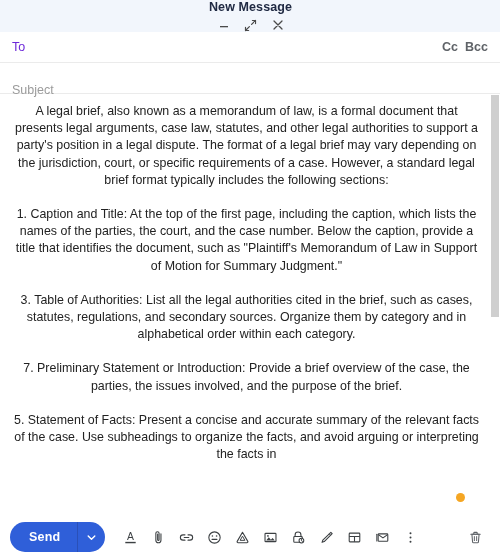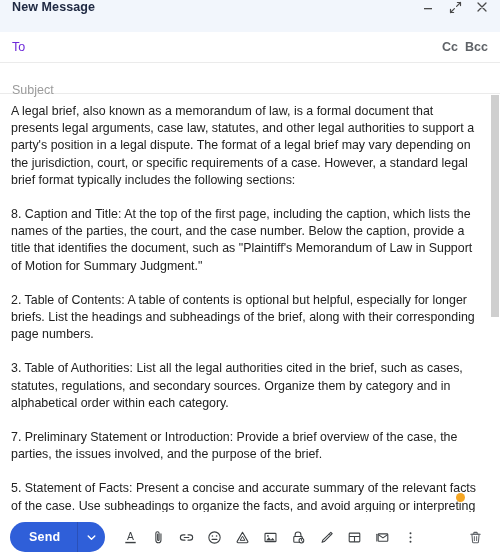--- a/index.html
+++ b/index.html
@@ -18,24 +18,25 @@
     background: #ffffff;
     overflow: hidden;
     box-sizing: border-box;
   }
 
   
   .compose-header {
     height: 32px;
     background: #f2f6fc;
     display: flex;
-    align-items: flex-start;
+    align-items: center;
     justify-content: space-between;
     padding: 0 11px 0 12px;
     box-sizing: border-box;
+    flex-direction: column;
   }
   .compose-title {
     font-size: 12.5px;
     font-weight: bold;
     color: #202a43;
     letter-spacing: 0.1px;
   }
   .window-controls {
     display: flex;
     align-items: center;
@@ -87,20 +88,21 @@
     overflow: hidden;
     padding: 9px 18px 0 11px;
     box-sizing: border-box;
   }
   .body-text p {
     margin: 0 0 17px 0;
     font-size: 12.4px;
     line-height: 17.2px;
     color: #222222;
     letter-spacing: 0.01px;
+    text-align: center;
   }
 
   
   .scrollbar-track {
     position: absolute;
     top: 0;
     right: 0;
     width: 11px;
     height: 418px;
     background: #ffffff;
@@ -240,22 +242,21 @@
     </div>
   </div>
 
   <div class="field-row subject-row">
     <div class="field-label placeholder">Subject</div>
   </div>
 
   <div class="compose-body">
     <div class="body-text">
       <p>A legal brief, also known as a memorandum of law, is a formal document that presents legal arguments, case law, statutes, and other legal authorities to support a party's position in a legal dispute. The format of a legal brief may vary depending on the jurisdiction, court, or specific requirements of a case. However, a standard legal brief format typically includes the following sections:</p>
-      <p>8. Caption and Title: At the top of the first page, including the caption, which lists the names of the parties, the court, and the case number. Below the caption, provide a title that identifies the document, such as "Plaintiff's Memorandum of Law in Support of Motion for Summary Judgment."</p>
-      <p>2. Table of Contents: A table of contents is optional but helpful, especially for longer briefs. List the headings and subheadings of the brief, along with their corresponding page numbers.</p>
+      <p>1. Caption and Title: At the top of the first page, including the caption, which lists the names of the parties, the court, and the case number. Below the caption, provide a title that identifies the document, such as "Plaintiff's Memorandum of Law in Support of Motion for Summary Judgment."</p>
       <p>3. Table of Authorities: List all the legal authorities cited in the brief, such as cases, statutes, regulations, and secondary sources. Organize them by category and in alphabetical order within each category.</p>
       <p>7. Preliminary Statement or Introduction: Provide a brief overview of the case, the parties, the issues involved, and the purpose of the brief.</p>
       <p>5. Statement of Facts: Present a concise and accurate summary of the relevant facts of the case. Use subheadings to organize the facts, and avoid arguing or interpreting the facts in</p>
     </div>
 
     <div class="scrollbar-track">
       <div class="scrollbar-thumb"></div>
     </div>
   </div>
 

